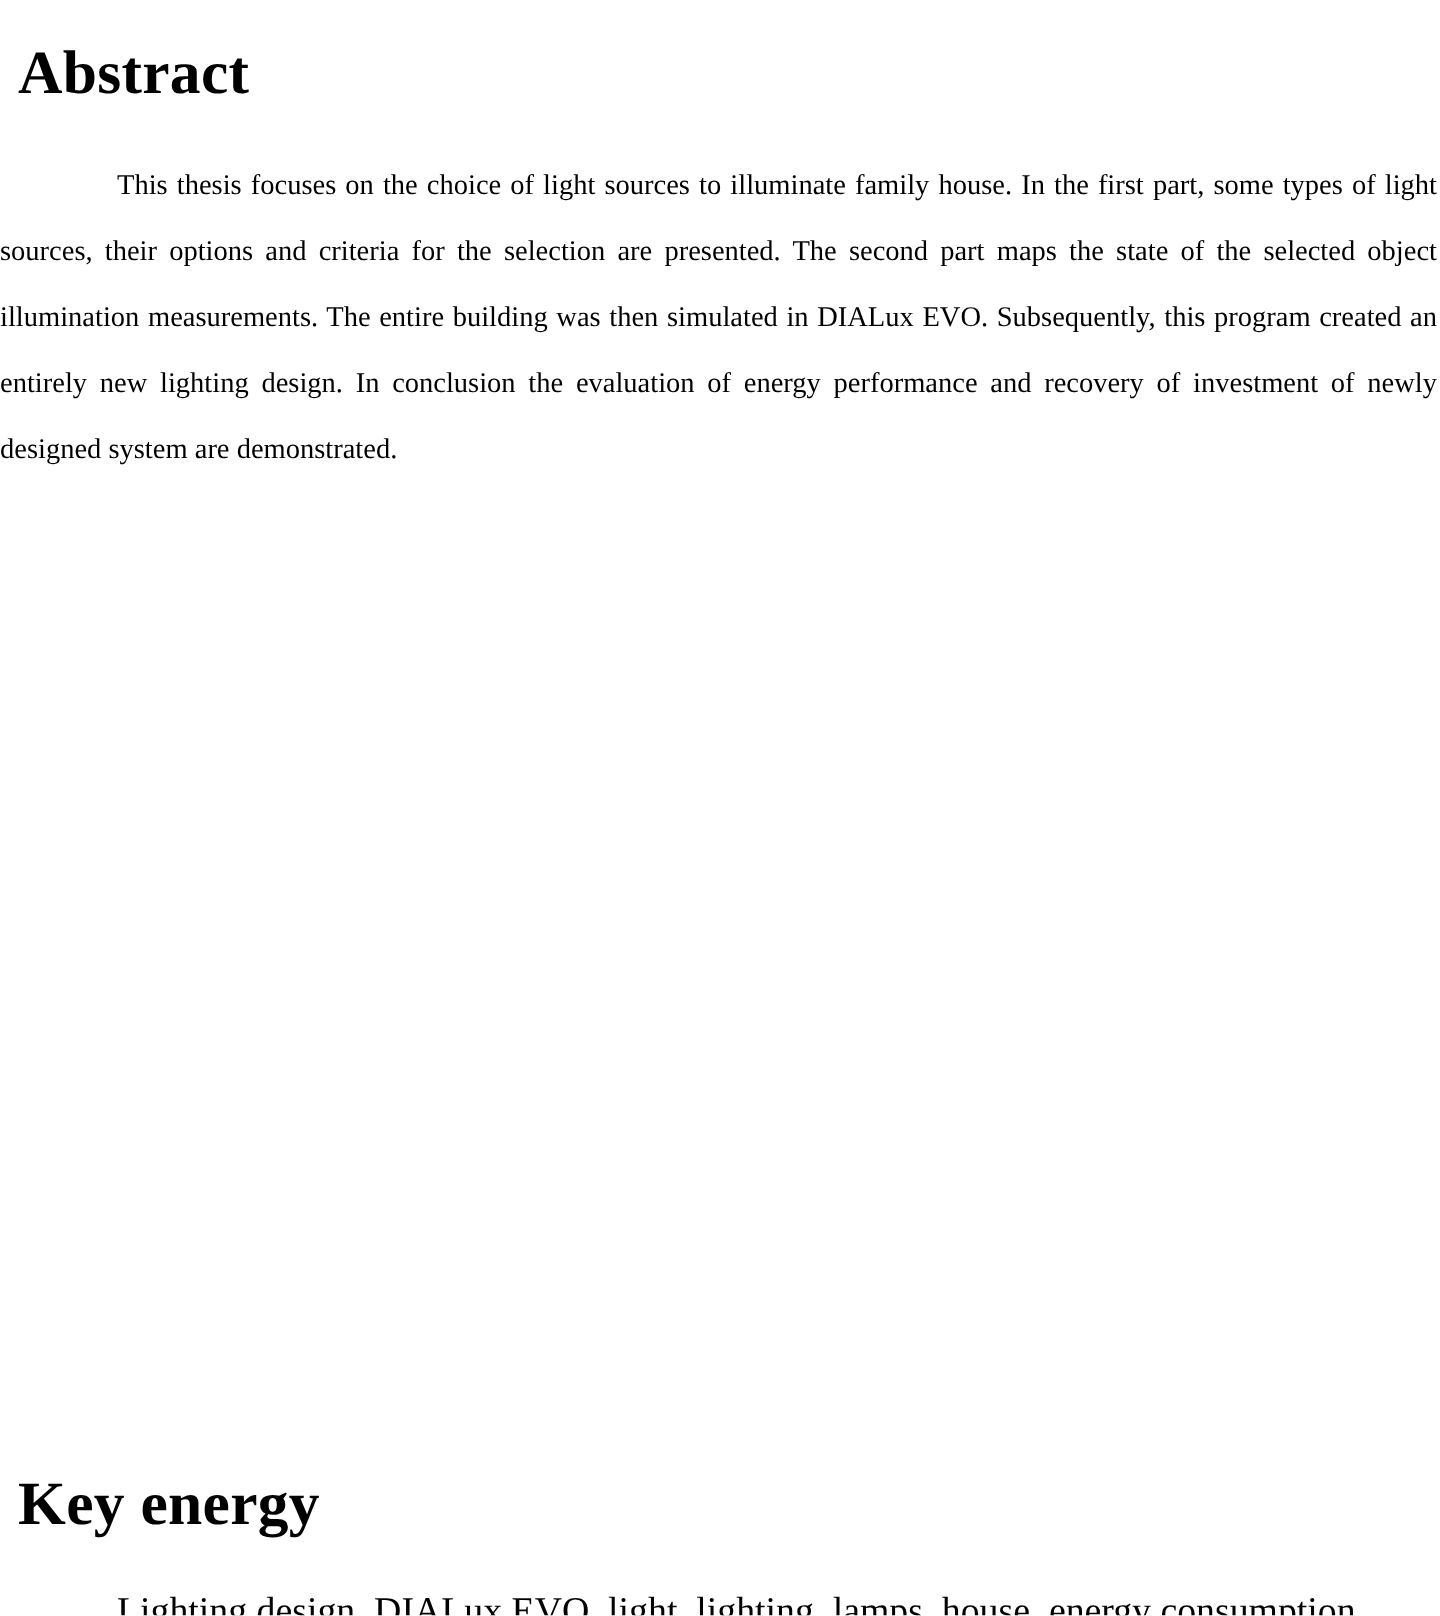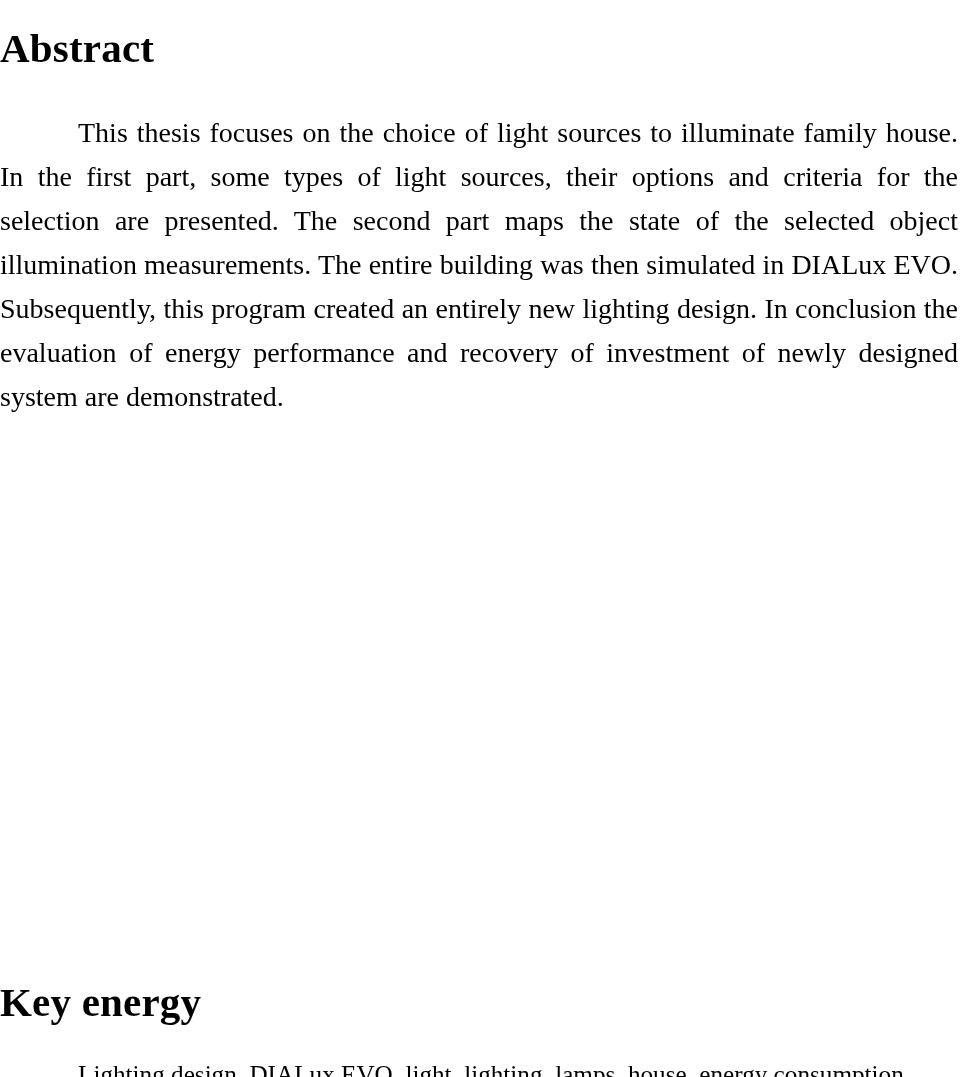--- a/index.html
+++ b/index.html
@@ -15,40 +15,40 @@
     background: #ffffff;
     overflow: hidden;
     font-family: "Liberation Serif", "DejaVu Serif", serif;
     color: #000000;
     -webkit-font-smoothing: antialiased;
   }
 
   
   .section-heading {
     position: absolute;
-    left: 0px;
+    left: 12px;
     font-family: "Liberation Serif", "DejaVu Serif", serif;
     font-weight: 700;
     font-size: 41px;
     line-height: 44px;
     letter-spacing: 0.2px;
     color: #000000;
     white-space: nowrap;
   }
 
   #abstract-heading { top: -1px; }
   #keywords-heading { top: 953px; }
 
   
   .abstract-body {
     position: absolute;
     left: 0px;
     top: 83px;
     width: 958px;
-    font-size: 28px;
+    font-size: 19px;
     line-height: 44px;
     text-align: justify;
     text-justify: inter-word;
     text-indent: 78px;
     color: #000000;
     hyphens: none;
   }
 
   
   .keywords-body {

